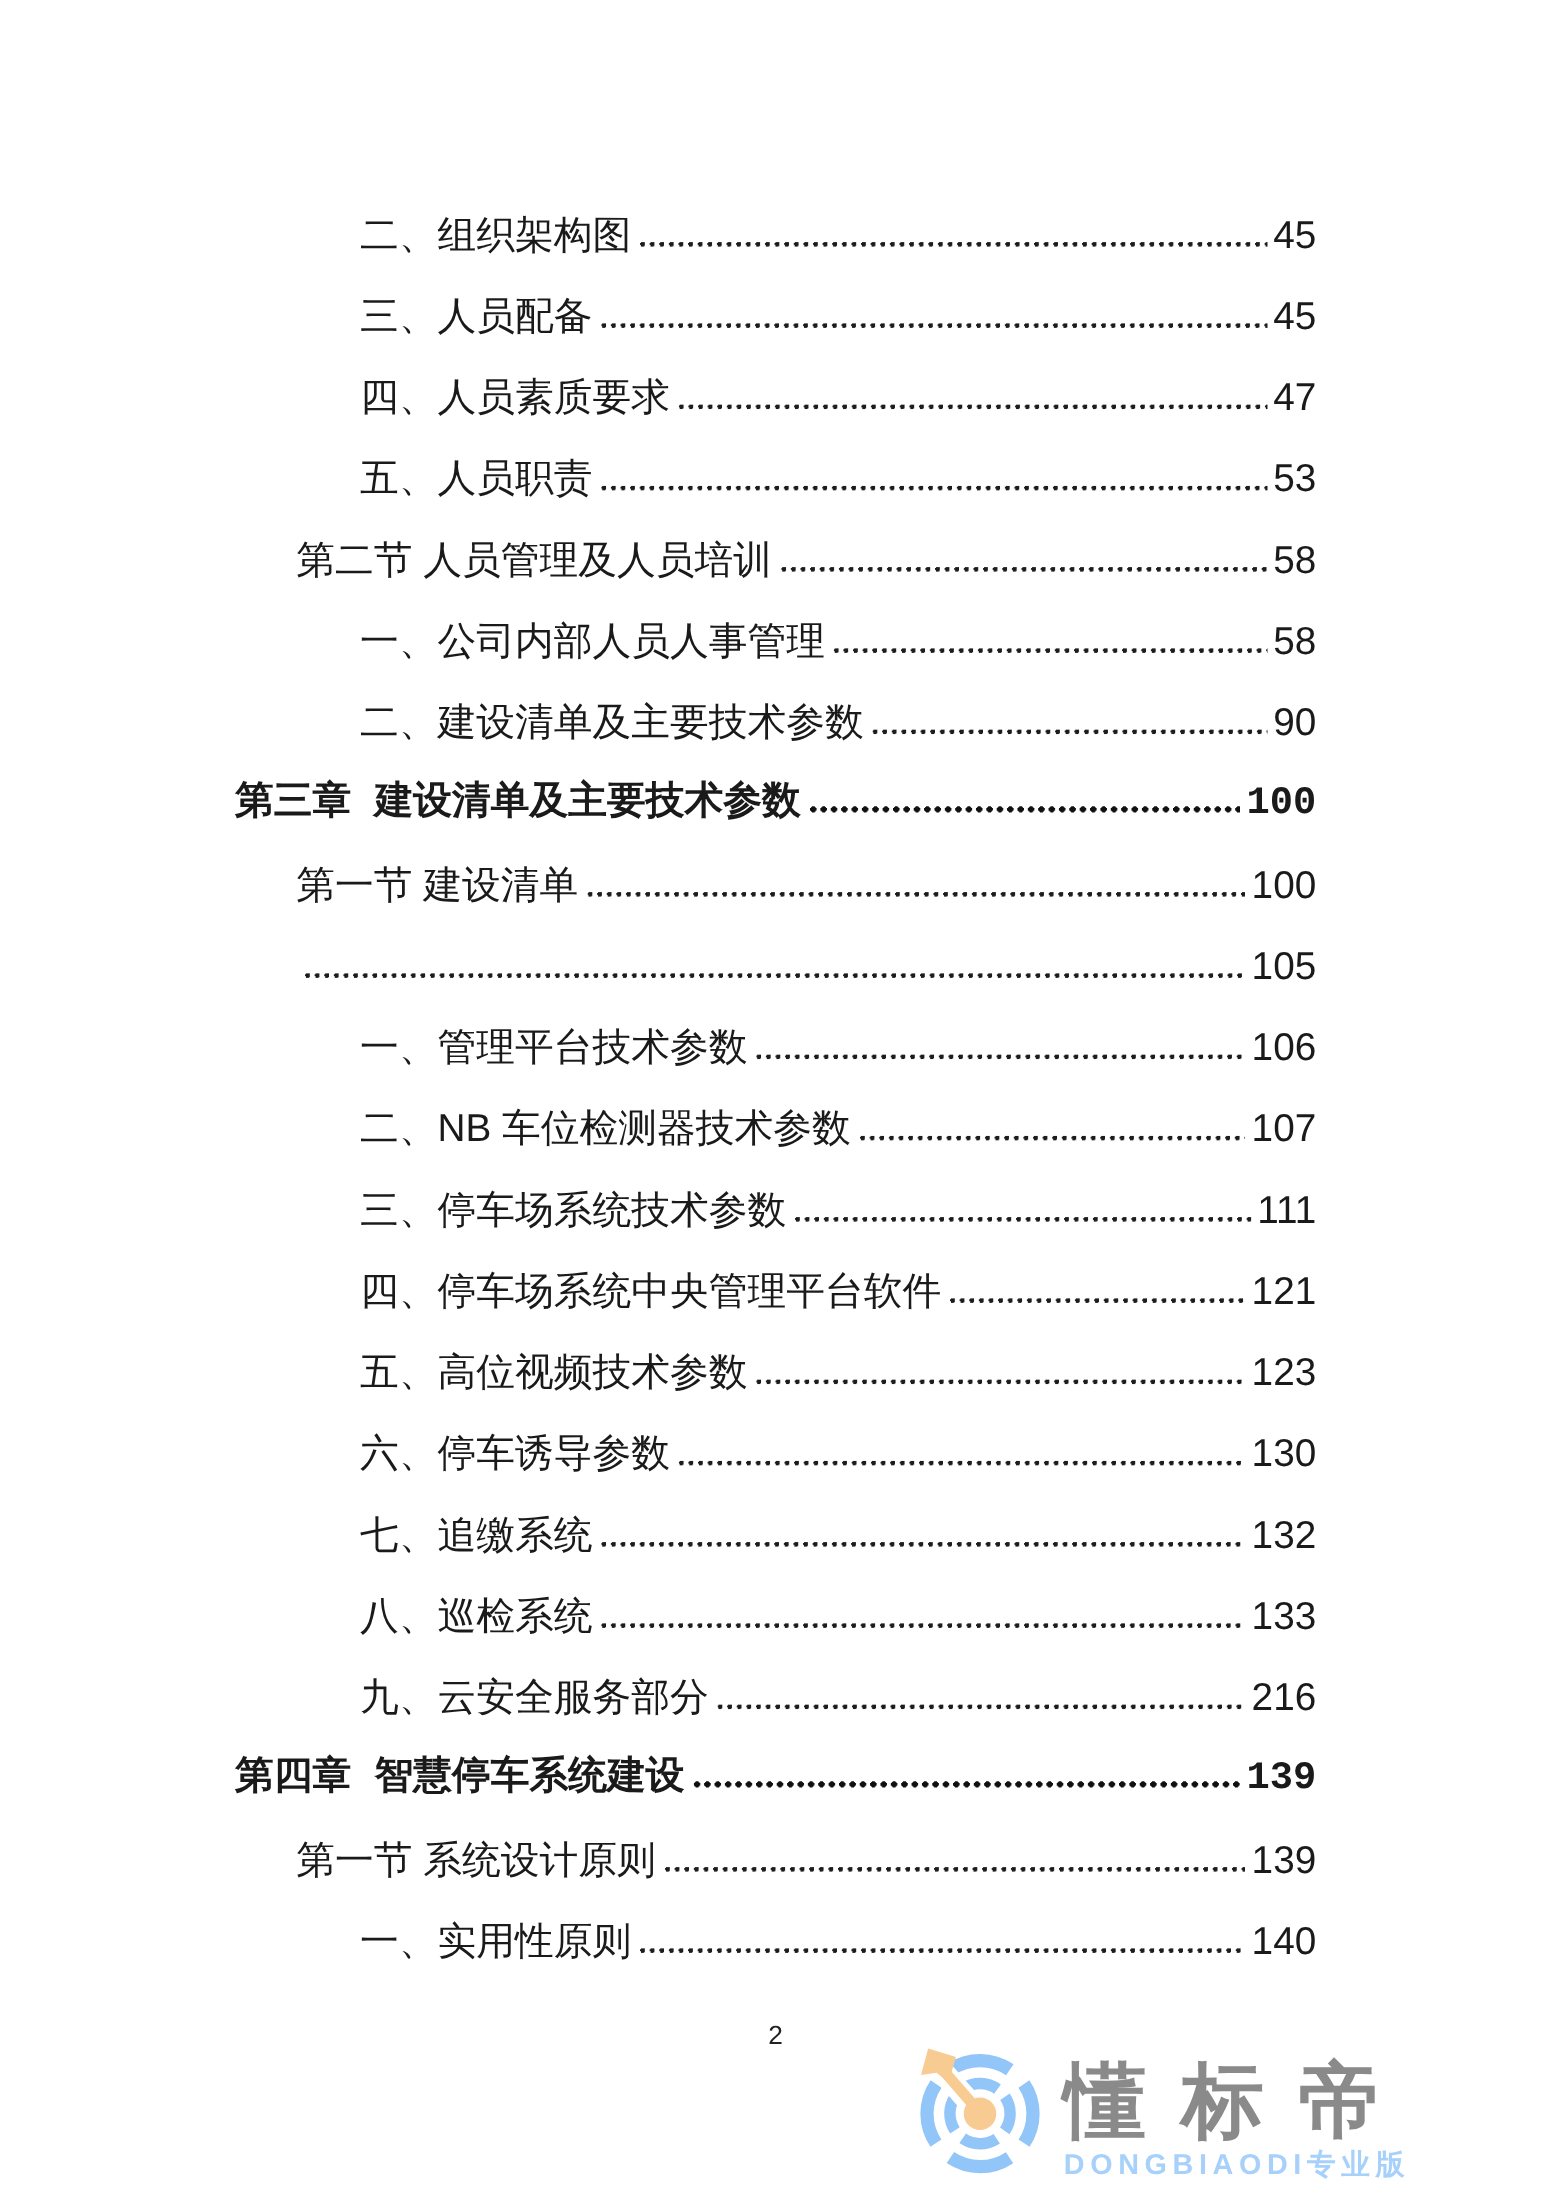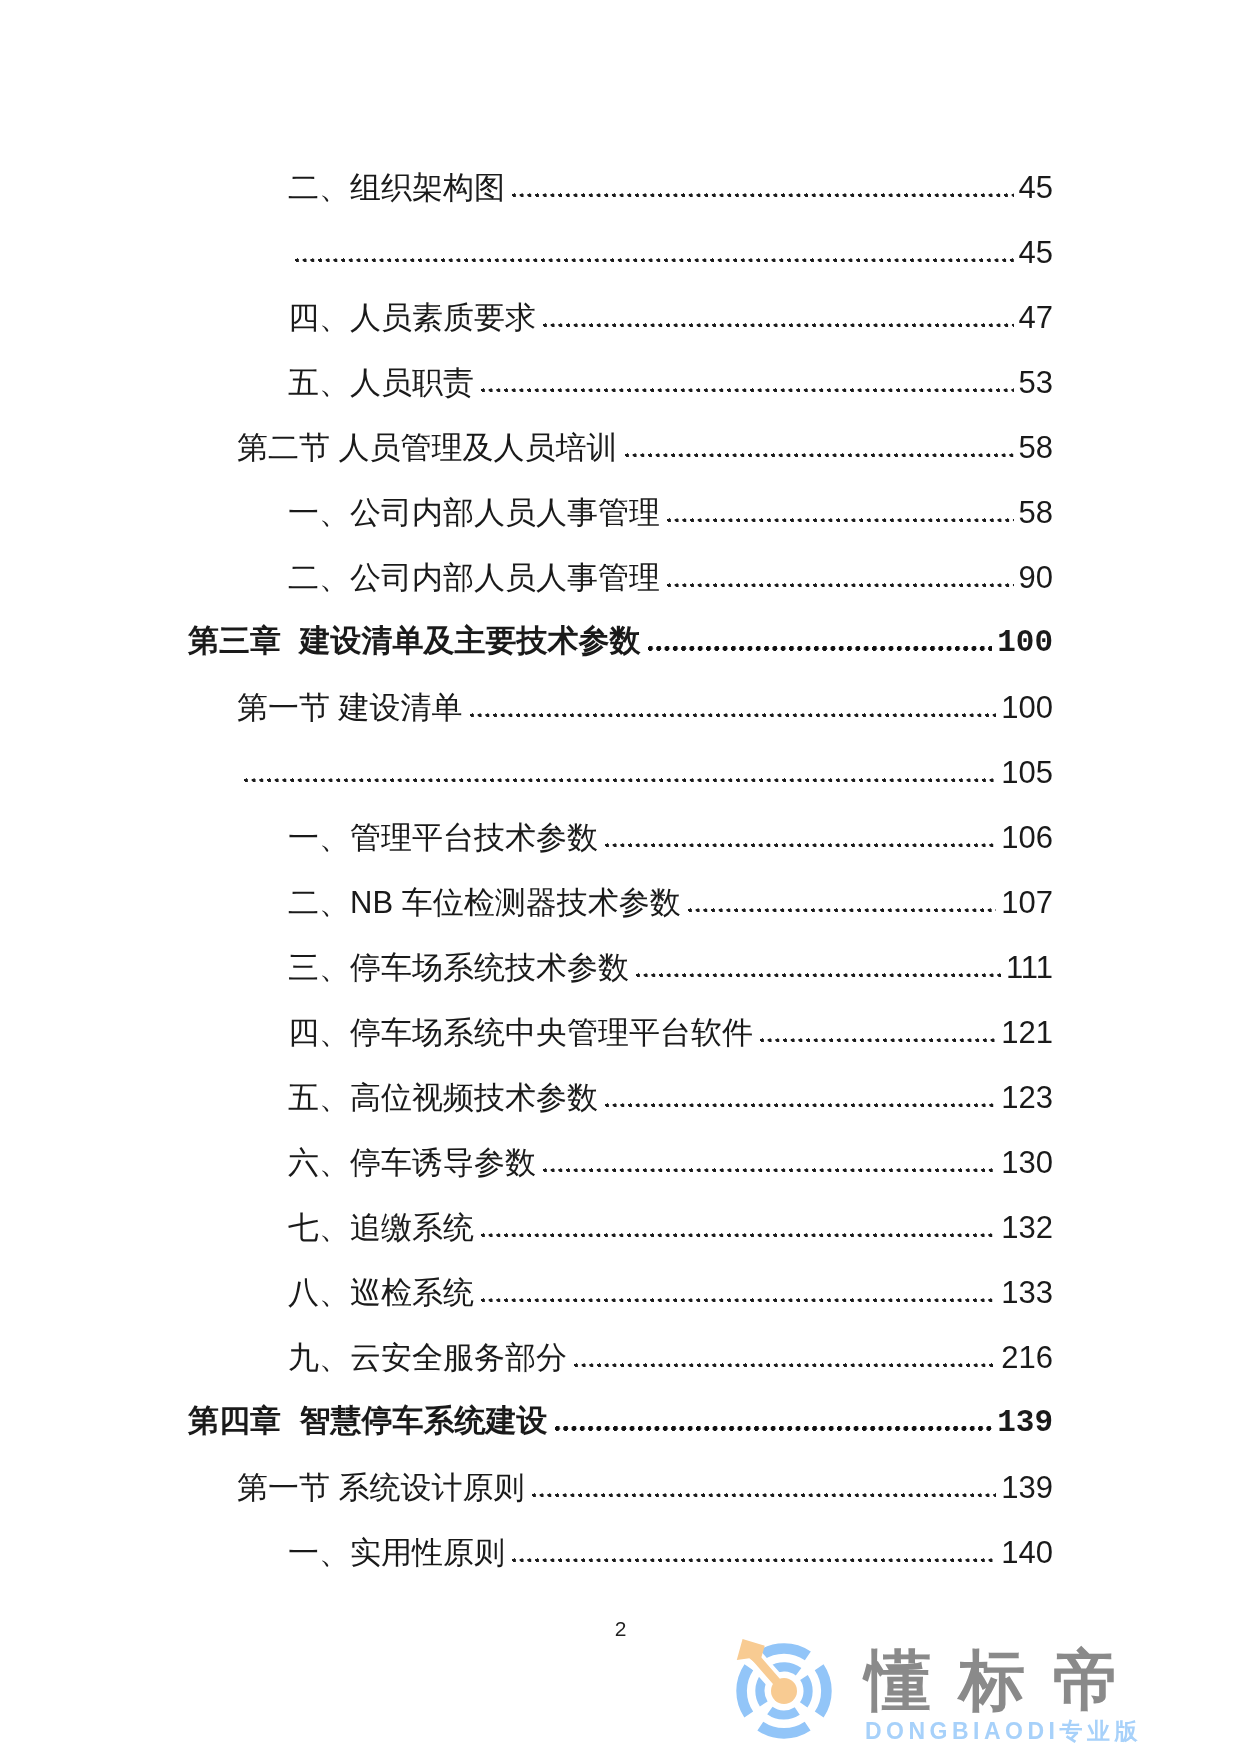--- a/index.html
+++ b/index.html
@@ -45,21 +45,21 @@
   
   .footer{
     position:absolute;left:0;right:0;top:1612px;
     text-align:center;
     font-size:21px;line-height:34px;color:#222;
   }
 
   
   .watermark{position:absolute;left:731px;top:1633px;display:flex;align-items:flex-start;}
   .wm-icon{display:block;}
-  .wm-text{margin-left:28px;padding-top:14px;}
+  .wm-text{margin-left:14px;padding-top:14px;}
   .wm-name{
     font-size:66px;line-height:66px;
     font-weight:700;
     color:#8a8a8a;
     letter-spacing:28px;
     white-space:nowrap;
   }
   .wm-sub{
     margin-top:6px;
     font-size:23px;line-height:24px;
@@ -74,20 +74,21 @@
 
 <div class="page">
 
   <nav class="toc" id="toc">
       <div class="row item">
         <span class="title">二、组织架构图</span>
         <div class="leader"></div>
         <span class="pagenum">45</span>
       </div>
       <div class="row item">
+        <span class="title">三、人员配备</span>
         <div class="leader"></div>
         <span class="pagenum">45</span>
       </div>
       <div class="row item">
         <span class="title">四、人员素质要求</span>
         <div class="leader"></div>
         <span class="pagenum">47</span>
       </div>
       <div class="row item">
         <span class="title">五、人员职责</span>
@@ -98,21 +99,21 @@
         <span class="title">第二节 人员管理及人员培训</span>
         <div class="leader"></div>
         <span class="pagenum">58</span>
       </div>
       <div class="row item">
         <span class="title">一、公司内部人员人事管理</span>
         <div class="leader"></div>
         <span class="pagenum">58</span>
       </div>
       <div class="row item">
-        <span class="title">二、公司内部人员人事管理</span>
+        <span class="title">二、建设清单及主要技术参数</span>
         <div class="leader"></div>
         <span class="pagenum">90</span>
       </div>
       <div class="row chapter">
         <span class="title">第三章 建设清单及主要技术参数</span>
         <div class="leader"></div>
         <span class="pagenum">100</span>
       </div>
       <div class="row section">
         <span class="title">第一节 建设清单</span>

